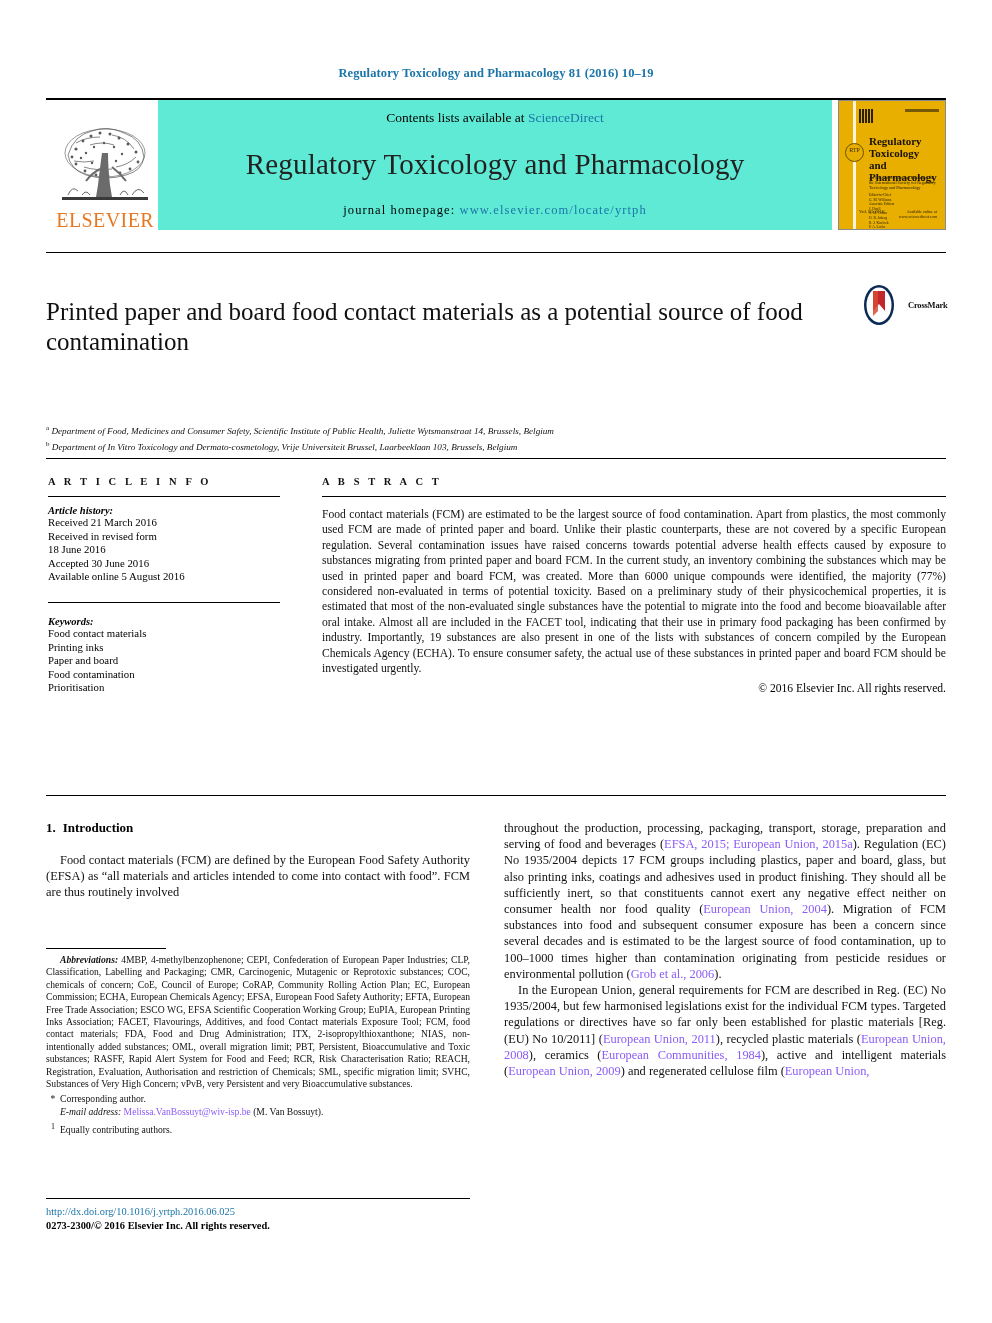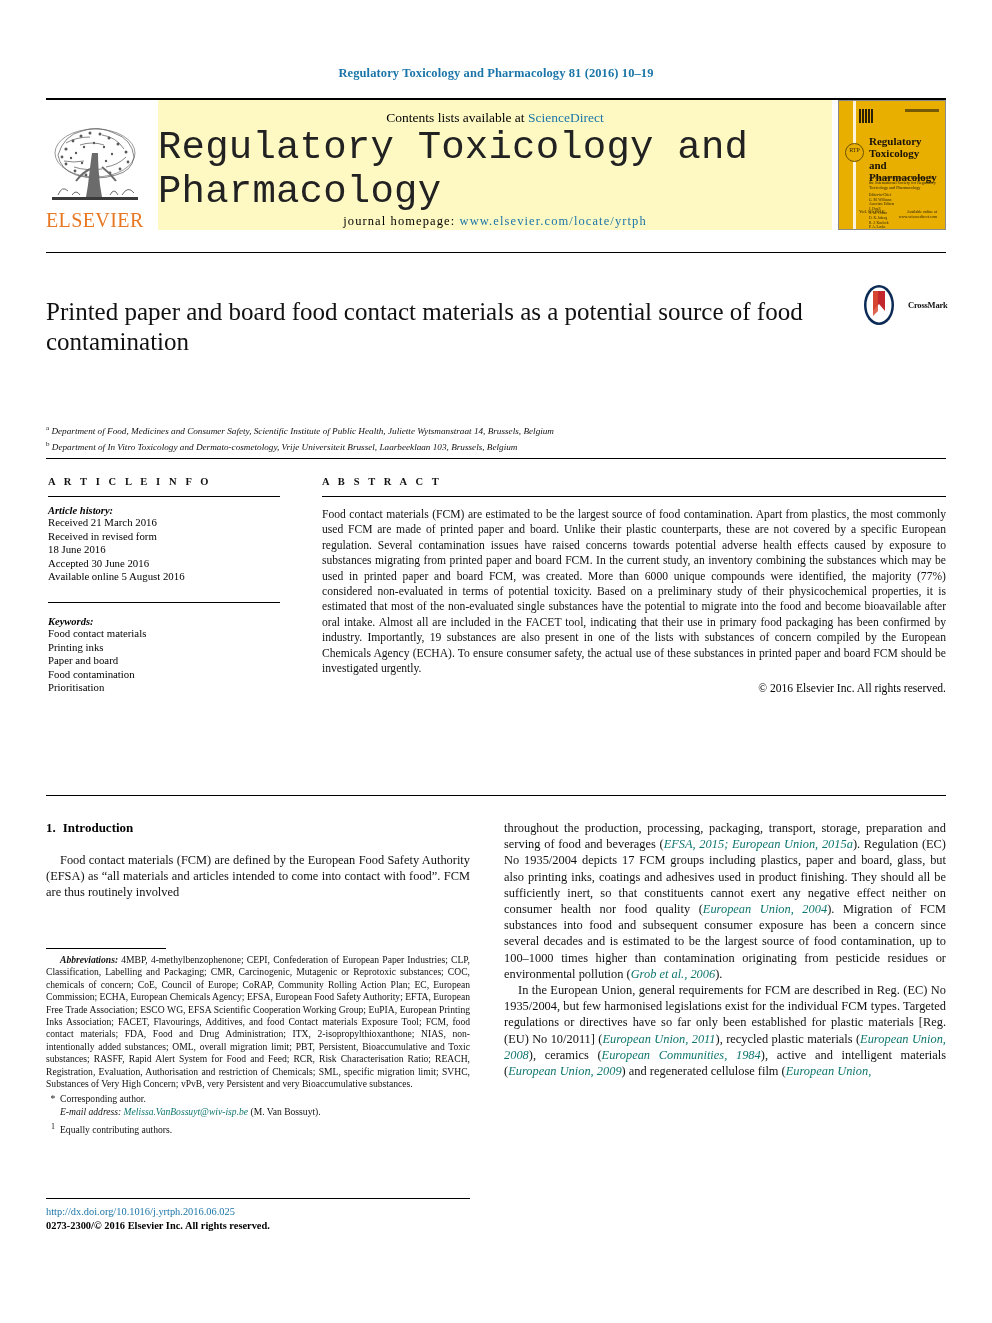--- a/index.html
+++ b/index.html
@@ -22,38 +22,38 @@
   }
 
   
   .masthead {
     position:absolute; left:46px; top:98px; width:900px; height:132px;
     border-top:2.2px solid #000;
     display:flex; flex-direction:row; align-items:stretch;
   }
   .elsevier-logo {
     width:108px; flex:0 0 108px; padding-top:6px;
-    display:flex; flex-direction:column; align-items:flex-start; justify-content:flex-end;
+    display:flex; flex-direction:column; align-items:flex-end; justify-content:flex-end;
   }
   .tree-svg { display:block; }
   .elsevier-word {
     font-family:"Liberation Serif", serif;
     font-size:20px; letter-spacing:.4px; color:#E87722; font-weight:400;
     line-height:1; margin-top:1px;
   }
   .mast-center {
-    flex:1 1 auto; background:#fef9c3; margin-left:4px; margin-right:6px;
+    flex:1 1 auto; background:#5eead4; margin-left:4px; margin-right:6px;
     display:flex; flex-direction:column; align-items:center; justify-content:space-between;
     padding:10px 0 12px 0;
   }
   .contents-line { font-size:13.5px; color:#000; }
   .contents-line .sd { color:#1b75a8; }
   .journal-name {
-    font-size:39px; letter-spacing:.2px; color:#222; font-weight:400;
-    font-family:Liberation Mono, monospace;
+    font-size:29px; letter-spacing:.2px; color:#222; font-weight:400;
+    font-family:Liberation Serif, serif;
   }
   .homepage-line { font-size:12.5px; letter-spacing:1.1px; color:#000; }
   .homepage-line .url { color:#1b75a8; }
   .cover-thumb {
     width:108px; flex:0 0 108px;
     border:1px solid #8a8a8a; background:#E8AF00;
     position:relative; overflow:hidden;
   }
   .cover-band { position:absolute; left:14px; top:0; bottom:0; width:3px; background:#fff; opacity:.85; }
   .cover-circle {
@@ -131,21 +131,21 @@
   .col-left  { position:absolute; left:46px; top:820px; width:424px; }
   .col-right { position:absolute; left:504px; top:820px; width:442px; }
 
   .h1 { font-size:13px; font-weight:bold; margin:0 0 16px 0; }
   .h1 .num { margin-right:7px; }
   p.body {
     margin:0; font-size:12.4px; line-height:16.2px; text-align:justify; color:#111;
   }
   p.body + p.body { text-indent:14px; }
   .indent { text-indent:14px; }
-  a.ref, .ref { color:#0f766e; text-decoration:none;font-style:italic; }
+  a.ref, .ref { color:#8b5cf6; text-decoration:none; }
 
   
   .fn-rule { position:absolute; left:46px; top:948px; width:120px; border-top:.9px solid #000; }
   .footnotes {
     position:absolute; left:46px; top:954px; width:424px;
     font-size:9.6px; line-height:12.4px; text-align:justify; color:#111;
   }
   .footnotes .abbr-lead { font-style:italic; font-weight:bold;margin-top:28px; }
   .fn-item { margin-top:3px; text-align:left; }
   .fn-item .mk { display:inline-block; width:14px; text-align:center; }

